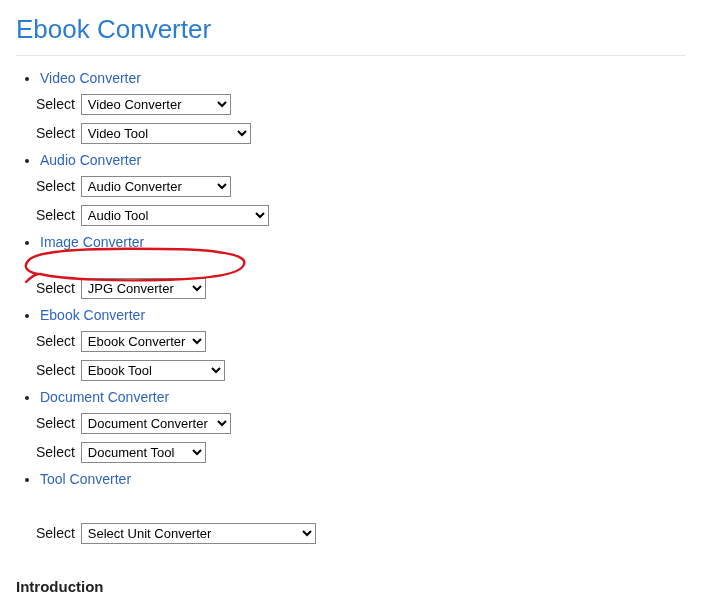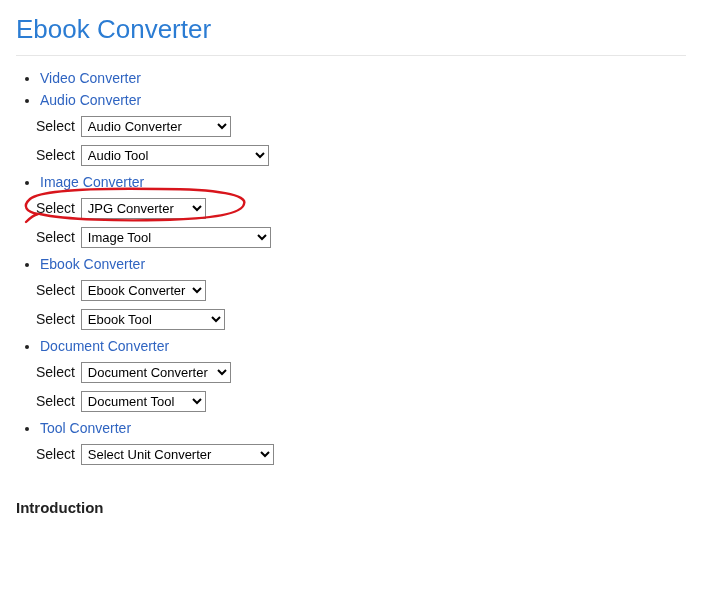--- a/index.html
+++ b/index.html
@@ -10,41 +10,53 @@
     .link { color: #2f64c1; text-decoration: none; font-size: 14px; cursor: pointer; }
     .row { margin: 8px 0 8px 0; margin-left: -4px; }
     .row-label { display: inline-block; margin-right: 2px; font-size: 14px; color: #111; }
     select { font-family: Arial, Helvetica, sans-serif; font-size: 13px; padding: 1px 2px; border: 1px solid #888; background: #fff; height: 21px; }
     .intro { font-weight: 700; margin-top: 34px; font-size: 15px; }
     
     .sel-video-conv { width: 150px; }
     .sel-video-tool { width: 170px; }
     .sel-audio-conv { width: 150px; }
     .sel-audio-tool { width: 188px; }
-    .sel-image-conv { width: 125px; }
+    .sel-image-conv { width: 125px; margin-top: 20px; }
     .sel-image-tool { width: 190px; }
     .sel-ebook-conv { width: 125px; }
     .sel-ebook-tool { width: 144px; }
     .sel-doc-conv   { width: 150px; }
     .sel-doc-tool   { width: 125px; }
-    .sel-unit-conv  { width: 193px; }
+    .sel-unit-conv  { width: 235px; margin-top: 28px; }
     
     .annot-wrap { position: relative; }
     .annot-svg { position: absolute; left: -16px; top: -14px; width: 240px; height: 42px; pointer-events: none; }
   </style>
 </head>
 <body>
 
 <h1 class="page-title">Ebook Converter</h1>
 <hr class="divider">
 
 <ul class="conv-list">
 
   <li>
     <a class="link">Video Converter</a>
+    <div class="row">
+      <span class="row-label">Select</span>
+      <select class="sel-video-conv">
+        <option>Video Converter</option>
+      </select>
+    </div>
+    <div class="row">
+      <span class="row-label">Select</span>
+      <select class="sel-video-tool">
+        <option>Video Tool</option>
+      </select>
+    </div>
   </li>
 
   <li>
     <a class="link">Audio Converter</a>
     <div class="row">
       <span class="row-label">Select</span>
       <select class="sel-audio-conv">
         <option>Audio Converter</option>
       </select>
     </div>
@@ -58,26 +70,20 @@
 
   <li>
     <a class="link">Image Converter</a>
     <div class="row annot-wrap">
       <svg class="annot-svg" viewBox="0 0 240 42">
         <path d="M 18 30 C 6 28 2 22 10 15 C 22 5 80 4 140 5 C 198 5 228 11 224 20 C 222 30 190 35 140 36 C 102 37 46 36 20 30 M 18 30 C 14 31 10 34 6 38" fill="none" stroke-width="2.4" stroke-linecap="round" stroke-linejoin="round" stroke="#d8151c"></path>
       </svg>
       <span class="row-label">Select</span>
       <select class="sel-image-conv">
         <option>JPG Converter</option>
-      </select>
-    </div>
-    <div class="row">
-      <span class="row-label">Select</span>
-      <select class="sel-image-tool">
-        <option>Image Tool</option>
       </select>
     </div>
   </li>
 
   <li>
     <a class="link">Ebook Converter</a>
     <div class="row">
       <span class="row-label">Select</span>
       <select class="sel-ebook-conv">
         <option>Ebook Converter</option>

